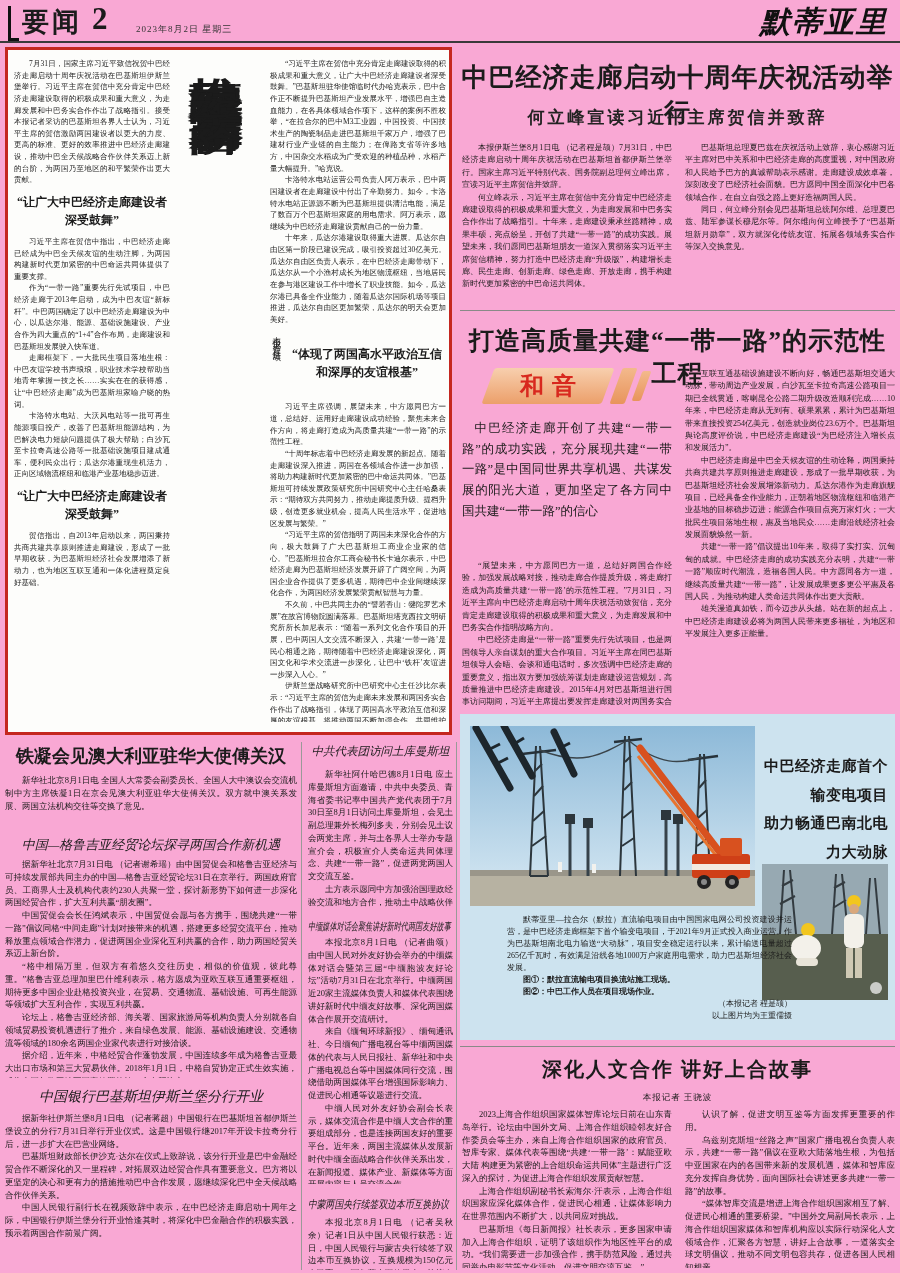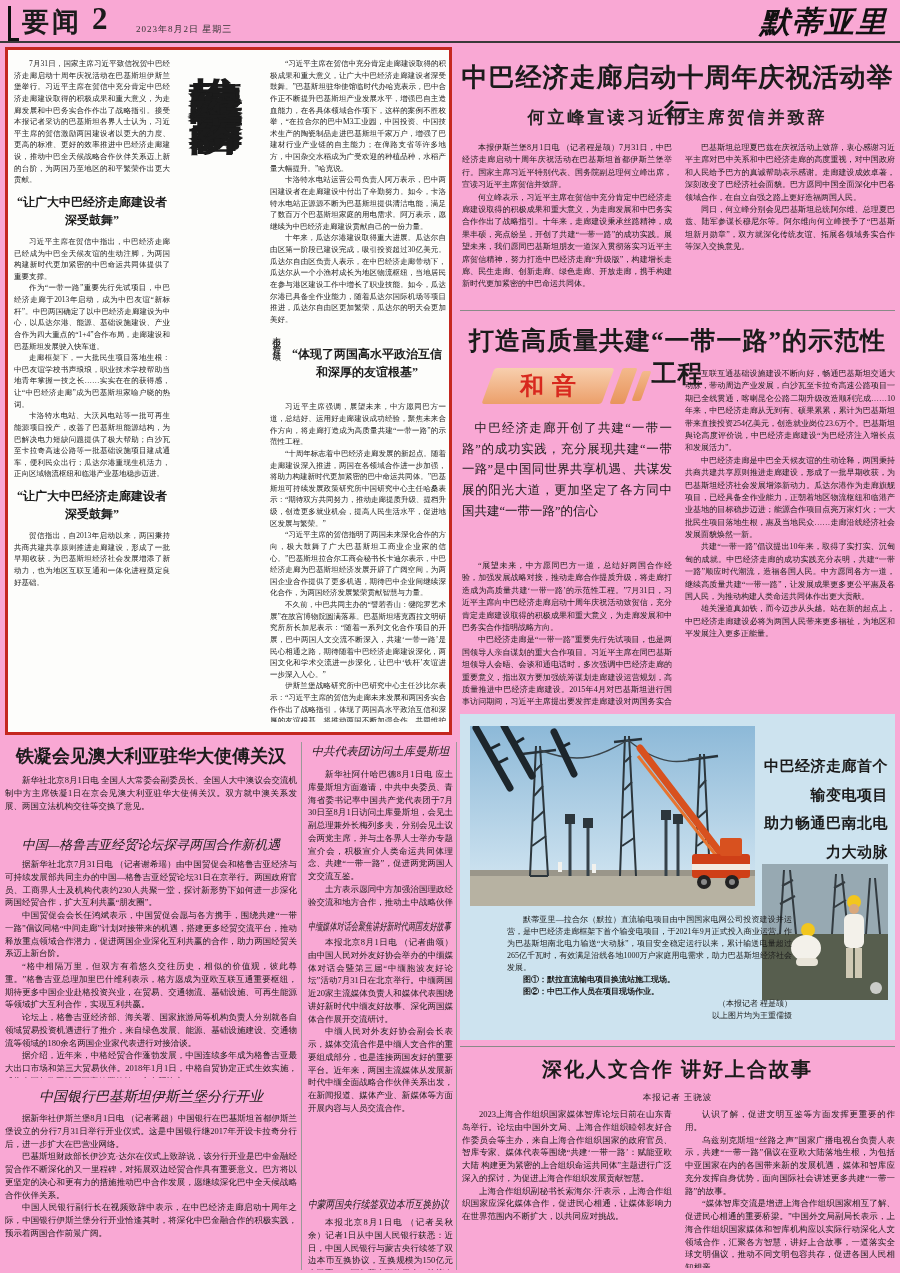--- a/index.html
+++ b/index.html
@@ -265,20 +265,21 @@
     </div>
   </div>
   <div class="abs hrule-thin" style="left:460px;top:1046px;width:435px;"></div>
 
   <div class="abs headS" style="left:460px;top:1056px;width:435px;">深化人文合作 讲好上合故事</div>
   <div class="abs bylineS" style="left:460px;top:1092px;width:435px;">本报记者 王骁波</div>
   <div class="col fz85" style="left:462px;top:1108px;width:210px;height:160px;">
     <div>
         <p>2023上海合作组织国家媒体智库论坛日前在山东青岛举行。论坛由中国外文局、上海合作组织睦邻友好合作委员会等主办，来自上海合作组织国家的政府官员、智库专家、媒体代表等围绕“共建‘一带一路’：赋能亚欧大陆 构建更为紧密的上合组织命运共同体”主题进行广泛深入的探讨，为促进上海合作组织发展贡献智慧。</p>
         <p>上海合作组织副秘书长索海尔·汗表示，上海合作组织国家应深化媒体合作，促进民心相通，让媒体影响力在世界范围内不断扩大，以共同应对挑战。</p>
+        <p>巴基斯坦《每日新闻报》社长表示，更多国家申请加入上海合作组织，证明了该组织作为地区性平台的成功。“我们需要进一步加强合作，携手防范风险，通过共同举办电影节等文化活动，促进文明交流互鉴。”</p>
       </div>
   </div>
   <div class="col fz85" style="left:685px;top:1108px;width:210px;height:160px;">
     <div>
         <p>认识了解，促进文明互鉴等方面发挥更重要的作用。</p>
         <p>乌兹别克斯坦“丝路之声”国家广播电视台负责人表示，共建“一带一路”倡议在亚欧大陆落地生根，为包括中亚国家在内的各国带来新的发展机遇，媒体和智库应充分发挥自身优势，面向国际社会讲述更多共建“一带一路”的故事。</p>
         <p>“媒体智库交流是增进上海合作组织国家相互了解、促进民心相通的重要桥梁。”中国外文局副局长表示，上海合作组织国家媒体和智库机构应以实际行动深化人文领域合作，汇聚各方智慧，讲好上合故事，一道落实全球文明倡议，推动不同文明包容共存，促进各国人民相知相亲。</p>
       </div>
   </div>
 
@@ -313,20 +314,21 @@
         <p>新华社阿什哈巴德8月1日电 应土库曼斯坦方面邀请，中共中央委员、青海省委书记率中国共产党代表团于7月30日至8月1日访问土库曼斯坦，会见土副总理兼外长梅列多夫，分别会见土议会两党主席，并与土各界人士举办专题宣介会，积极宣介人类命运共同体理念、共建“一带一路”，促进两党两国人文交流互鉴。</p>
         <p>土方表示愿同中方加强治国理政经验交流和地方合作，推动土中战略伙伴关系行稳致远。</p>
       </div>
   </div>
   <div class="abs" style="left:308px;top:916px;width:145px;overflow:visible;">
     <span class="kai squeeze" style="font-size:10.5px;transform:scaleX(0.68);">中缅媒体对话会聚焦讲好新时代两国友好故事</span>
   </div>
   <div class="col fz85" style="left:308px;top:936px;width:145px;height:248px;">
     <div>
         <p>本报北京8月1日电 （记者曲颂）由中国人民对外友好协会举办的中缅媒体对话会暨第三届“中缅胞波友好论坛”活动7月31日在北京举行。中缅两国近20家主流媒体负责人和媒体代表围绕讲好新时代中缅友好故事、深化两国媒体合作展开交流研讨。</p>
+        <p>来自《缅甸环球新报》、缅甸通讯社、今日缅甸广播电视台等中缅两国媒体的代表与人民日报社、新华社和中央广播电视总台等中国媒体同行交流，围绕借助两国媒体平台增强国际影响力、促进民心相通等议题进行交流。</p>
         <p>中缅人民对外友好协会副会长表示，媒体交流合作是中缅人文合作的重要组成部分，也是连接两国友好的重要平台。近年来，两国主流媒体从发展新时代中缅全面战略合作伙伴关系出发，在新闻报道、媒体产业、新媒体等方面开展内容与人员交流合作。</p>
       </div>
   </div>
   <div class="abs" style="left:308px;top:1194px;width:145px;overflow:visible;">
     <span class="kai squeeze" style="font-size:11px;transform:scaleX(0.8);">中蒙两国央行续签双边本币互换协议</span>
   </div>
   <div class="col fz85" style="left:308px;top:1216px;width:145px;height:54px;">
     <div>
         <p>本报北京8月1日电 （记者吴秋余）记者1日从中国人民银行获悉：近日，中国人民银行与蒙古央行续签了双边本币互换协议，互换规模为150亿元人民币/7.25万亿蒙古图格里克，协议有效期3年。</p>
       </div>

